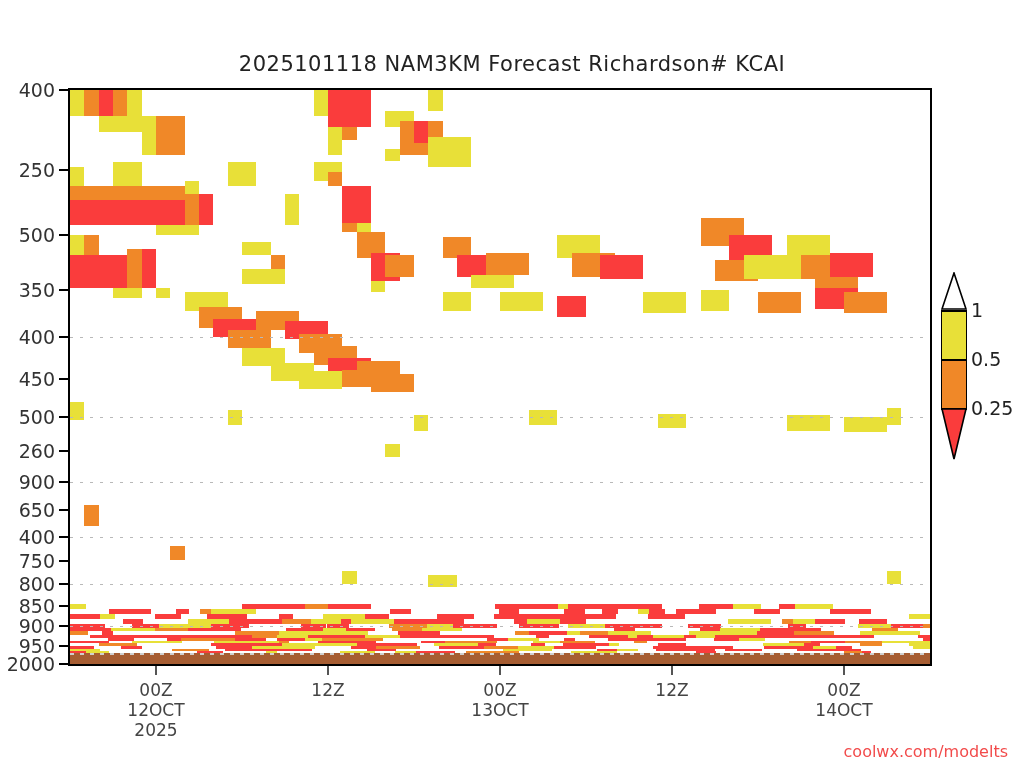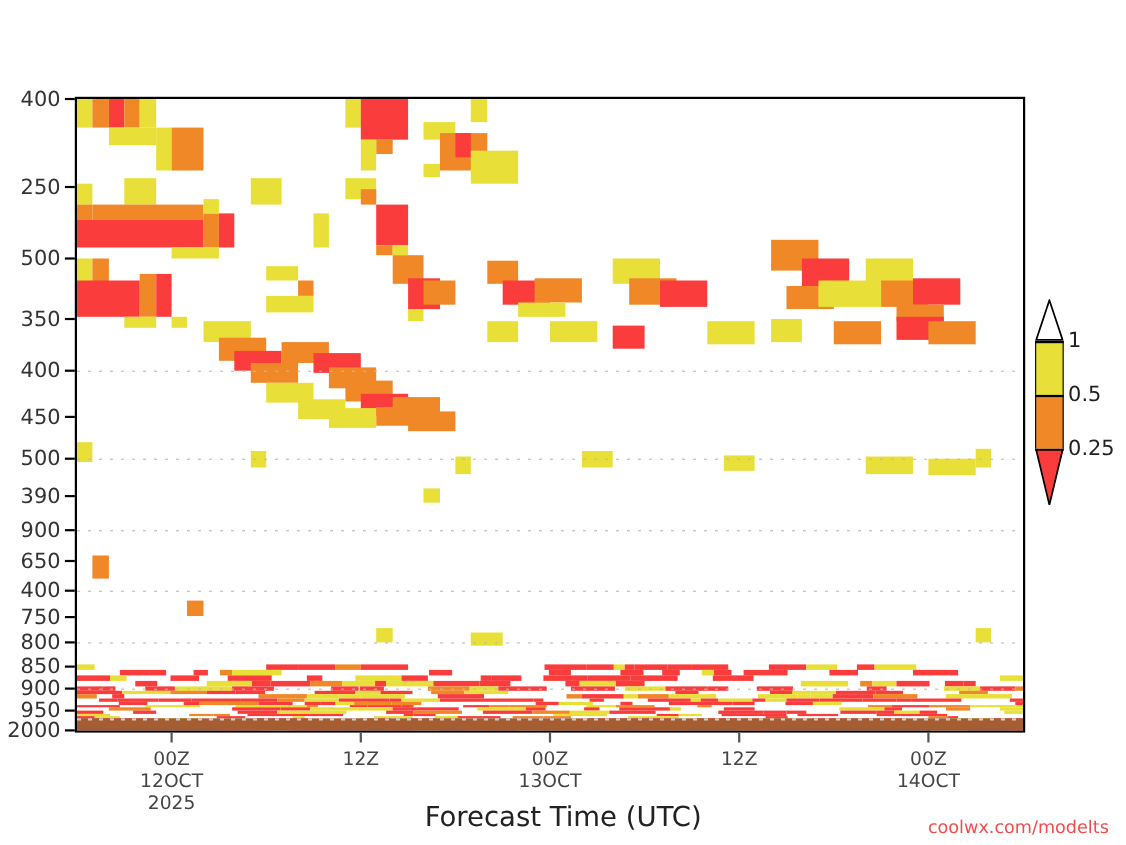--- a/index.html
+++ b/index.html
@@ -45,20 +45,21 @@
   #cbar{position:absolute;left:941px;top:310px;width:26px;height:148px;}
   #cbar .seg{position:absolute;left:0;width:26px;border-left:1.5px solid #000;border-right:1.5px solid #000;box-sizing:border-box;}
   #cbar .divider{position:absolute;left:0;width:26px;height:2px;background:#000;}
   .cb-lbl{position:absolute;left:30px;font-size:19px;color:#222;white-space:nowrap;transform:translateY(-52%);}
 </style>
 </head>
 <body>
 
 <div id="stage">
 
+  <div class="chart-title">2025101118 NAM3KM Forecast Richardson# KCAI</div>
 
   <div id="plotwrap">
     <div id="plotframe"></div>
     <div id="cells">
         <div class="cell" style="left: 0px; top: 0px; width: 14.3333px; height: 25.7929px; background: rgb(232, 224, 56);"></div>
         <div class="cell" style="left: 14.3333px; top: 0px; width: 14.3333px; height: 25.7929px; background: rgb(240, 136, 40);"></div>
         <div class="cell" style="left: 28.6667px; top: 0px; width: 14.3333px; height: 25.7929px; background: rgb(250, 60, 60);"></div>
         <div class="cell" style="left: 43px; top: 0px; width: 14.3333px; height: 25.7929px; background: rgb(240, 136, 40);"></div>
         <div class="cell" style="left: 57.3333px; top: 0px; width: 14.3333px; height: 25.7929px; background: rgb(232, 224, 56);"></div>
         <div class="cell" style="left: 28.6667px; top: 25.7929px; width: 43px; height: 16.214px; background: rgb(232, 224, 56);"></div>
@@ -511,21 +512,21 @@
       <div class="ytick-lbl" style="left: 0px; width: 55px; top: 234.608px;">500</div>
       <div class="ytick-line" style="left: 59px; top: 288.585px; position: absolute;"></div>
       <div class="ytick-lbl" style="left: 0px; width: 55px; top: 289.585px;">350</div>
       <div class="ytick-line" style="left: 59px; top: 336.208px; position: absolute;"></div>
       <div class="ytick-lbl" style="left: 0px; width: 55px; top: 337.208px;">400</div>
       <div class="ytick-line" style="left: 59px; top: 378.215px; position: absolute;"></div>
       <div class="ytick-lbl" style="left: 0px; width: 55px; top: 379.215px;">450</div>
       <div class="ytick-line" style="left: 59px; top: 415.792px; position: absolute;"></div>
       <div class="ytick-lbl" style="left: 0px; width: 55px; top: 416.792px;">500</div>
       <div class="ytick-line" style="left: 59px; top: 449.784px; position: absolute;"></div>
-      <div class="ytick-lbl" style="left: 0px; width: 55px; top: 450.784px;">390</div>
+      <div class="ytick-lbl" style="left: 0px; width: 55px; top: 450.784px;">260</div>
       <div class="ytick-line" style="left: 59px; top: 480.816px; position: absolute;"></div>
       <div class="ytick-lbl" style="left: 0px; width: 55px; top: 481.816px;">900</div>
       <div class="ytick-line" style="left: 59px; top: 509.363px; position: absolute;"></div>
       <div class="ytick-lbl" style="left: 0px; width: 55px; top: 510.363px;">650</div>
       <div class="ytick-line" style="left: 59px; top: 535.793px; position: absolute;"></div>
       <div class="ytick-lbl" style="left: 0px; width: 55px; top: 536.793px;">400</div>
       <div class="ytick-line" style="left: 59px; top: 560.399px; position: absolute;"></div>
       <div class="ytick-lbl" style="left: 0px; width: 55px; top: 561.399px;">750</div>
       <div class="ytick-line" style="left: 59px; top: 583.417px; position: absolute;"></div>
       <div class="ytick-lbl" style="left: 0px; width: 55px; top: 584.417px;">800</div>
@@ -558,21 +559,20 @@
       <div class="xtick-lbl" style="position: absolute; left: 672px; top: 680px;">
         <div>12Z</div>
       </div>
       <div class="xtick-line" style="position: absolute; left: 843px; top: 666px;"></div>
       <div class="xtick-lbl" style="position: absolute; left: 844px; top: 680px;">
         <div>00Z</div>
         <div>14OCT</div>
       </div>
     </div>
 
-  <div class="xaxis-title">Forecast Time (UTC)</div>
   <div class="watermark">coolwx.com/modelts</div>
 
   <div id="cbar">
       <div class="seg" style="top: 0px; height: 49px; background: rgb(232, 224, 56);"></div>
       <div class="seg" style="top: 49px; height: 49px; background: rgb(240, 136, 40);"></div>
       <div class="divider" style="top: 0px;"></div>
       <div class="divider" style="top: 49px;"></div>
       <div class="divider" style="top: 98px;"></div>
       <div style="position: absolute; left: 0px; top: -38px; width: 26px; height: 38px;"><svg width="26" height="38">
           <polygon points="13,1 25,37 1,37" fill="#ffffff" stroke="#000" stroke-width="1.6"></polygon>

